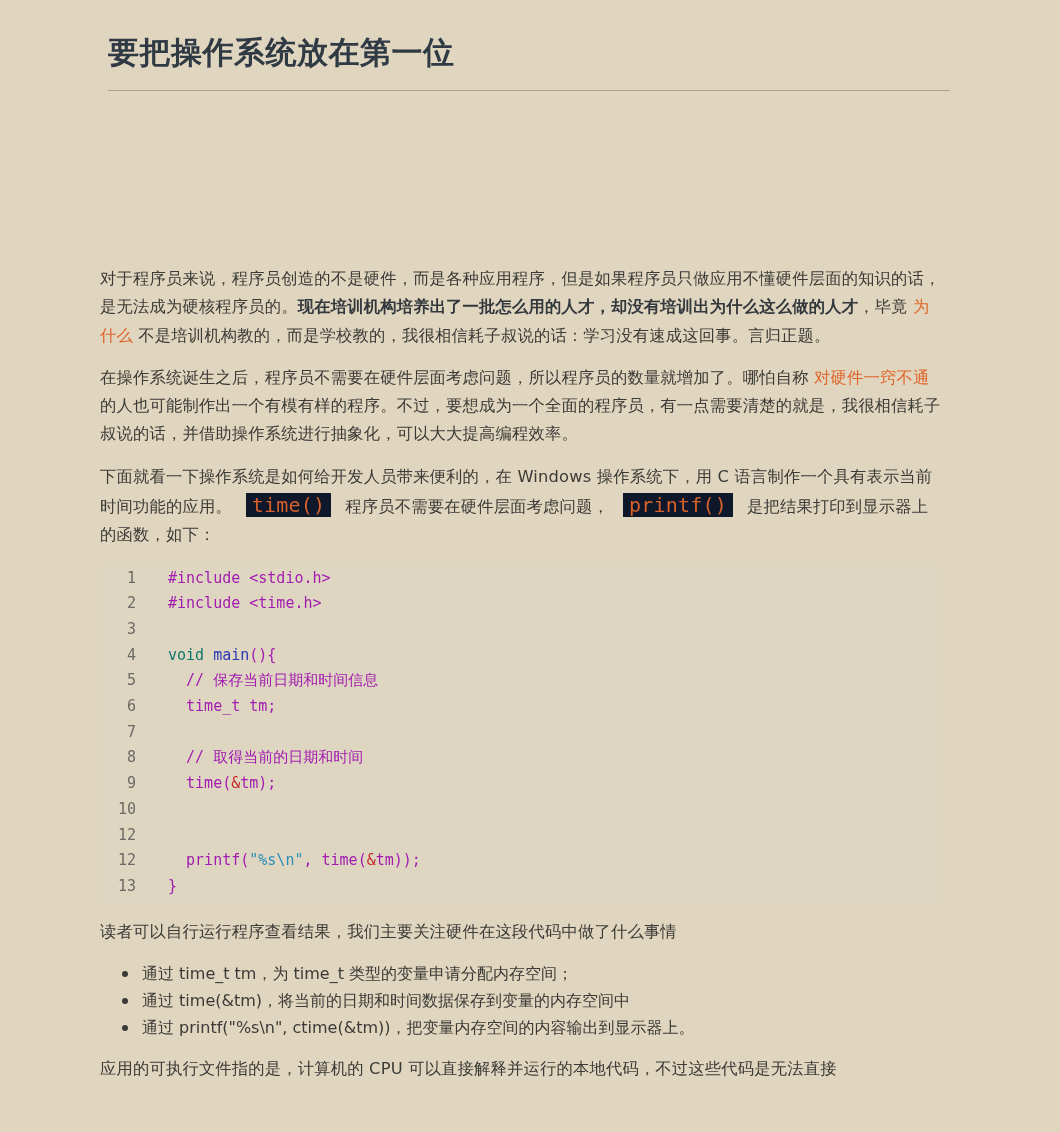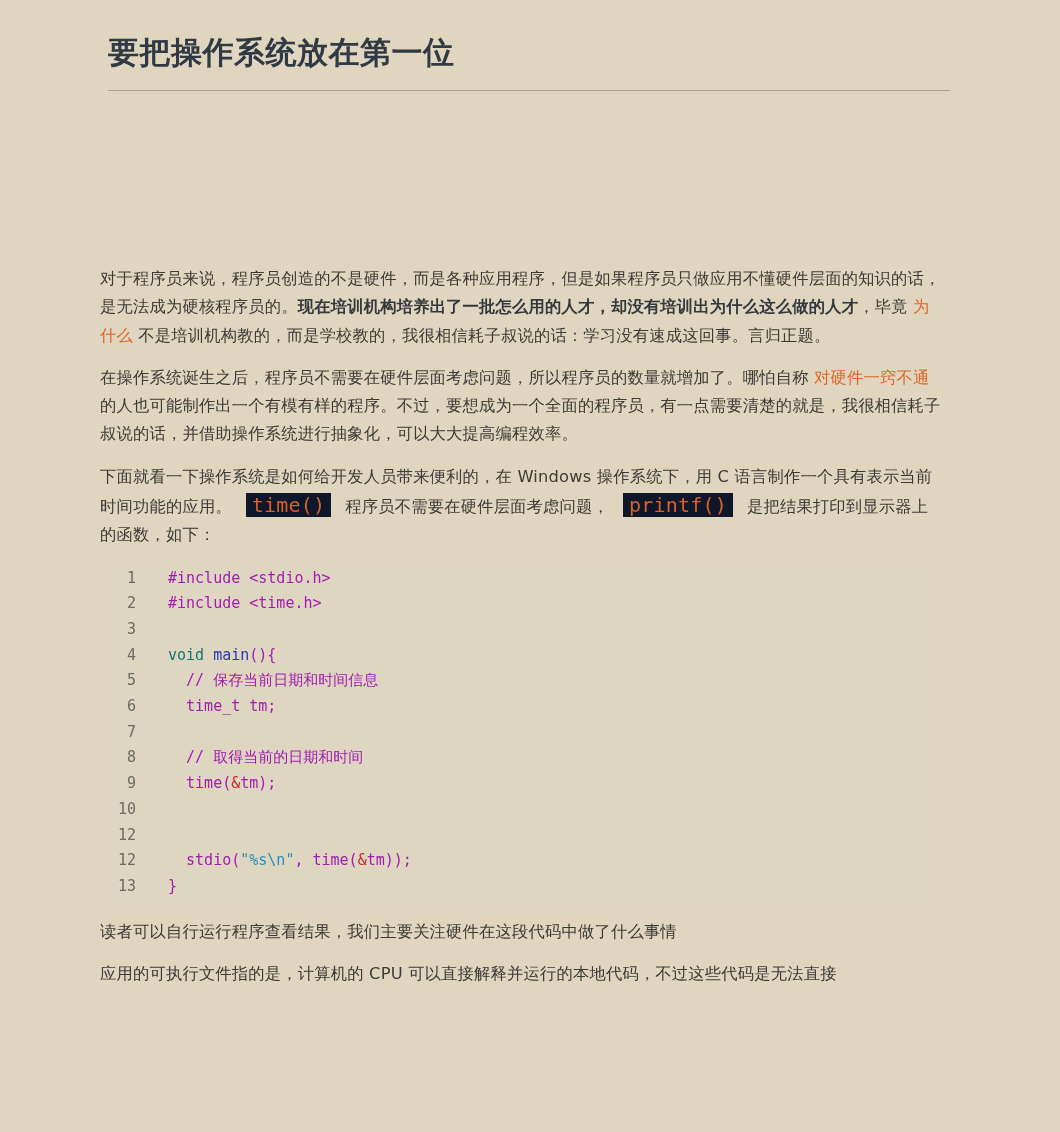--- a/index.html
+++ b/index.html
@@ -131,22 +131,27 @@
         <div class="code-line"><span class="ln">2</span><span><span class="src">#include &lt;time.h&gt;</span></span></div>
         <div class="code-line"><span class="ln">3</span><span></span></div>
         <div class="code-line"><span class="ln">4</span><span><span class="kw">void</span><span class="src"> </span><span class="fn">main</span><span class="src">(){</span></span></div>
         <div class="code-line"><span class="ln">5</span><span><span class="cm">  // 保存当前日期和时间信息</span></span></div>
         <div class="code-line"><span class="ln">6</span><span><span class="src">  time_t tm;</span></span></div>
         <div class="code-line"><span class="ln">7</span><span></span></div>
         <div class="code-line"><span class="ln">8</span><span><span class="cm">  // 取得当前的日期和时间</span></span></div>
         <div class="code-line"><span class="ln">9</span><span><span class="src">  time(</span><span class="amp">&amp;</span><span class="src">tm);</span></span></div>
         <div class="code-line"><span class="ln">10</span><span></span></div>
         <div class="code-line"><span class="ln">12</span></div>
-        <div class="code-line"><span class="ln">12</span><span><span class="src">  stdio(</span><span class="str">"%s\n"</span><span class="src">, time(</span><span class="amp">&amp;</span><span class="src">tm));</span></span></div>
+        <div class="code-line"><span class="ln">12</span><span><span class="src">  printf(</span><span class="str">"%s\n"</span><span class="src">, time(</span><span class="amp">&amp;</span><span class="src">tm));</span></span></div>
         <div class="code-line"><span class="ln">13</span><span><span class="src">}</span></span></div>
       </div>
 
     <p>读者可以自行运行程序查看结果，我们主要关注硬件在这段代码中做了什么事情</p>
 
+    <ul class="bullets">
+      <li>通过 time_t tm，为 time_t 类型的变量申请分配内存空间；</li>
+      <li>通过 time(&amp;tm)，将当前的日期和时间数据保存到变量的内存空间中</li>
+      <li>通过 printf("%s\n", ctime(&amp;tm))，把变量内存空间的内容输出到显示器上。</li>
+    </ul>
 
     <p>应用的可执行文件指的是，计算机的 CPU 可以直接解释并运行的本地代码，不过这些代码是无法直接</p>
   </div>
 </div>
 
 </body></html>

